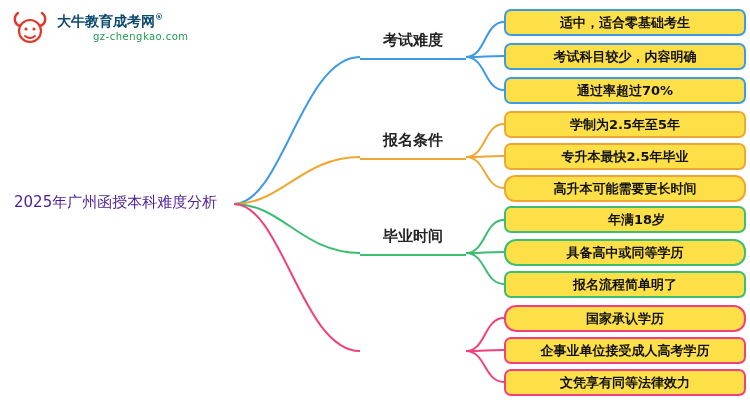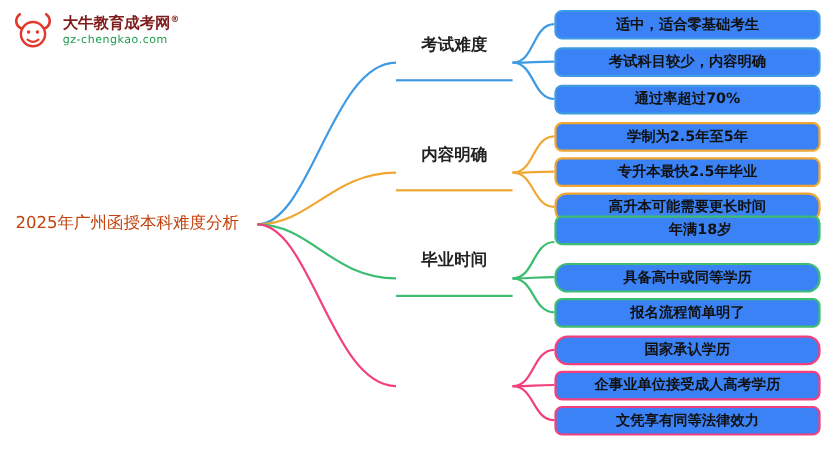--- a/index.html
+++ b/index.html
@@ -10,45 +10,45 @@
     position:relative;
     overflow:hidden;
   }
   .canvas { position:absolute; top:0; left:0; width:750px; height:410px; }
   svg.links { position:absolute; top:0; left:0; }
 
   
   .logo { position:absolute; left:10px; top:8px; display:flex; align-items:center; gap:7px; }
   .logo-icon { width:40px; height:40px; flex:0 0 40px; }
   .logo-text-wrap { display:flex; flex-direction:column; line-height:1.25; }
-  .logo-title { color:#7f1d1d; font-weight:bold; font-size:14px; }
+  .logo-title { color:#0c4a6e; font-weight:bold; font-size:14px; }
   .logo-title sup { font-size:8px; }
-  .logo-domain { color:#1e9a4e; font-size:10px; letter-spacing:.5px; }
+  .logo-domain { color:#1e9a4e; font-size:10px; letter-spacing:.5px;margin-left:36px; }
 
   
   .root {
     position:absolute; left:14px; top:193px;
-    font-size:15px; color:#c2410c; white-space:nowrap;
+    font-size:15px; color:#4c1d95; white-space:nowrap;
   }
 
   
   .branch-label {
     position:absolute; left:360px; width:106px;
     text-align:center; font-size:15px; font-weight:bold; color:#222;
-    padding-bottom:22px;
+    padding-bottom:8px;
     border-bottom:2px solid var(--bc,#999);
     white-space:nowrap;
   }
 
   
   .leaf {
     position:absolute; left:504px; width:242px; height:27px;
     line-height:23px; text-align:center;
     font-size:13px; font-weight:bold; color:#111;
-    background:#3b82f6;
+    background:#fde047;
     border:2px solid var(--bc,#999);
     border-radius:7px;
     white-space:nowrap; overflow:hidden;
   }
 </style>
 </head>
 <body>
 
 <div class="canvas">
 
@@ -87,32 +87,32 @@
     </svg>
     <div class="logo-text-wrap">
       <div class="logo-title"><span>大牛教育成考网</span><sup>®</sup></div>
       <div class="logo-domain">gz-chengkao.com</div>
     </div>
   </div>
 
   <div class="root">2025年广州函授本科难度分析</div>
 
   <div class="branch-label" style="top: 31px; --bc: #3f9ae4;">考试难度</div>
-  <div class="branch-label" style="top: 131px; --bc: #f0a732;">内容明确</div>
+  <div class="branch-label" style="top: 131px; --bc: #f0a732;">报名条件</div>
   <div class="branch-label" style="top: 227px; --bc: #3cbd72;">毕业时间</div>
 
   <div class="leaf" style="top: 9px; --bc: #3f9ae4;">适中，适合零基础考生</div>
   <div class="leaf" style="top: 43px; --bc: #3f9ae4;">考试科目较少，内容明确</div>
   <div class="leaf" style="top: 77px; --bc: #3f9ae4;">通过率超过70%</div>
 
   <div class="leaf" style="top: 111px; --bc: #f0a732;">学制为2.5年至5年</div>
   <div class="leaf" style="top: 143px; --bc: #f0a732;">专升本最快2.5年毕业</div>
   <div class="leaf" style="top: 175px; border-radius: 11px; --bc: #f0a732;">高升本可能需要更长时间</div>
 
-  <div class="leaf" style="top: 196px; padding-left: 23px; --bc: #3cbd72;">年满18岁</div>
+  <div class="leaf" style="top: 206px; padding-left: 23px; --bc: #3cbd72;">年满18岁</div>
   <div class="leaf" style="top: 239px; border-radius: 12px; --bc: #3cbd72;">具备高中或同等学历</div>
   <div class="leaf" style="top: 271px; --bc: #3cbd72;">报名流程简单明了</div>
 
   <div class="leaf" style="top: 305px; border-radius: 12px; --bc: #f2407e;">国家承认学历</div>
   <div class="leaf" style="top: 337px; --bc: #f2407e;">企事业单位接受成人高考学历</div>
   <div class="leaf" style="top: 369px; --bc: #f2407e;">文凭享有同等法律效力</div>
 
 </div>
 
 </body></html>

